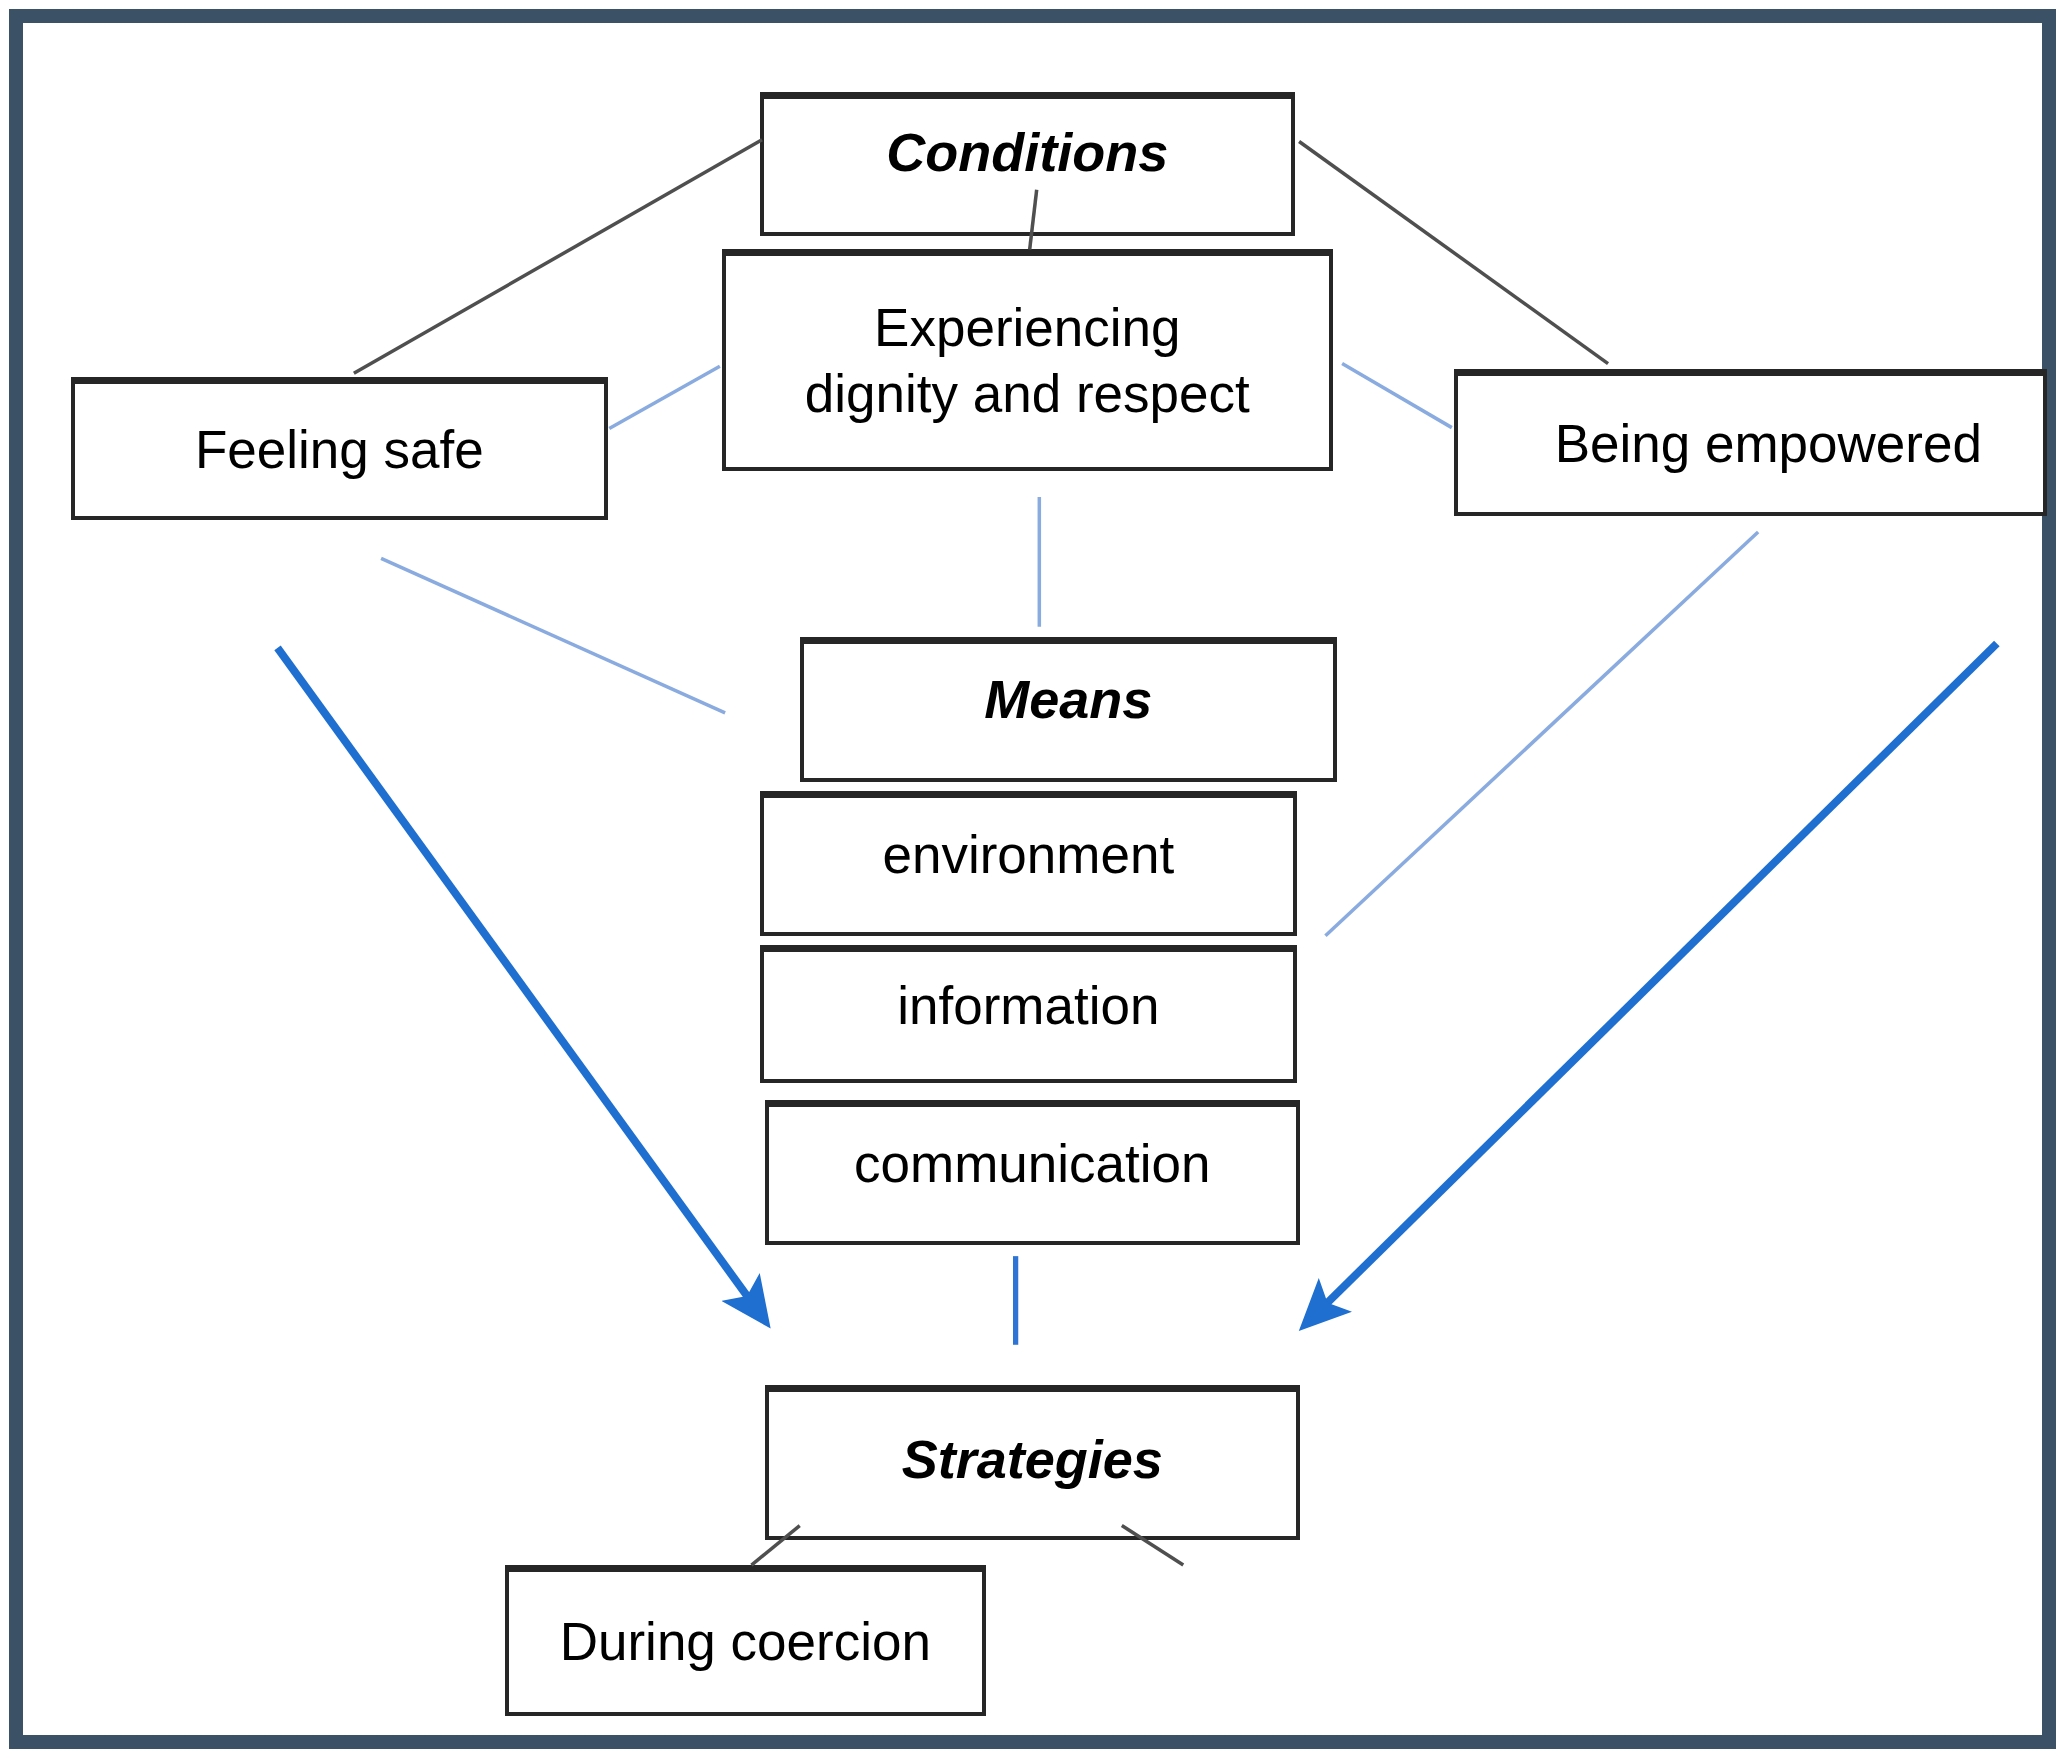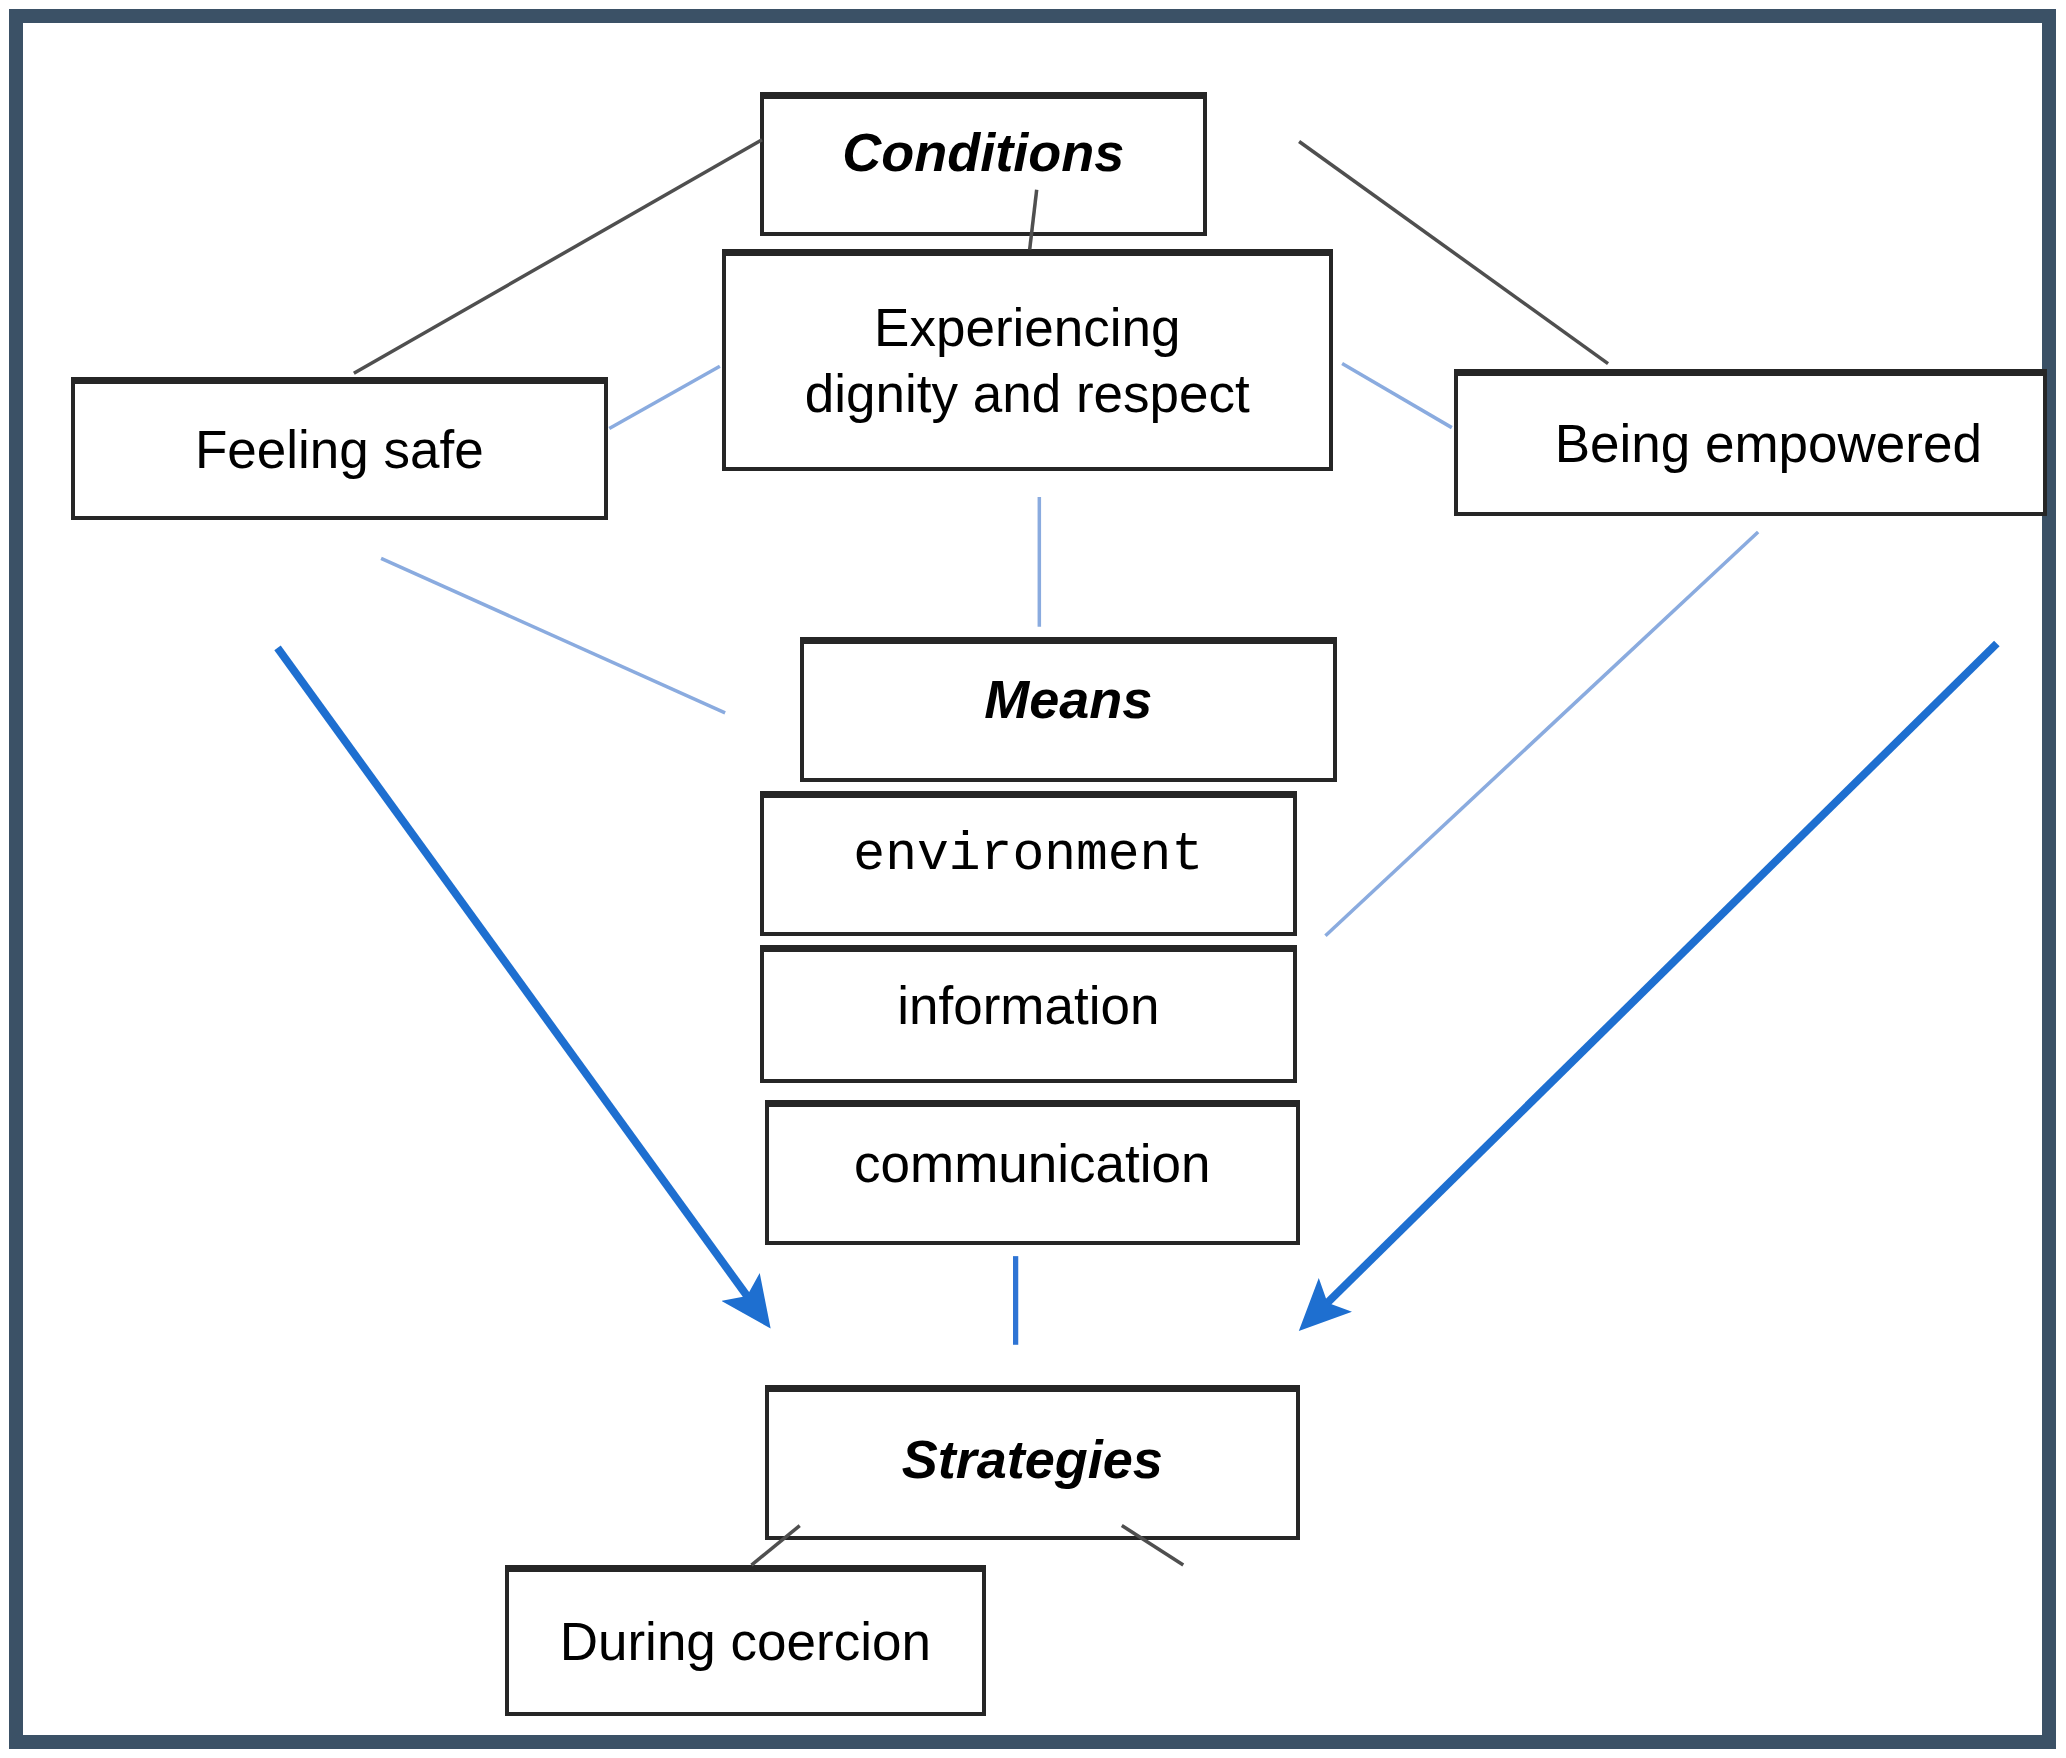--- a/index.html
+++ b/index.html
@@ -36,26 +36,26 @@
     font-size: 53px;
     line-height: 1.25;
     z-index: 2;
   }
   .node.header {
     font-weight: bold;
     font-style: italic;
     font-size: 54px;
   }
   
-  #n-conditions      { left: 737px;  top: 69px;   width: 447px; height: 144px; padding-bottom: 24.6px; }
+  #n-conditions      { left: 737px;  top: 69px;   width: 535px; height: 144px; padding-bottom: 24.6px; }
   #n-experiencing    { left: 699px;  top: 226px;  width: 611px; height: 222px; padding-bottom: 1px; }
   #n-feeling-safe    { left: 48px;   top: 354px;  width: 537px; height: 143px; }
   #n-being-empowered { left: 1431px; top: 346px;  width: 593px; height: 147px; padding-left: 36px; }
   #n-means           { left: 737px;  top: 614px;  width: 537px; height: 145px; padding-bottom: 23px; margin-left: 40px; }
-  #n-environment     { left: 737px;  top: 768px;  width: 537px; height: 145px; padding-bottom: 19.3px; font-family: Liberation Mono, monospace; }
+  #n-environment     { left: 737px;  top: 768px;  width: 537px; height: 145px; padding-bottom: 19.3px; }
   #n-information     { left: 737px;  top: 922px; width: 537px; height: 138px; padding-bottom: 19.3px; }
   #n-communication   { left: 742px;  top: 1077px; width: 535px; height: 145px; padding-bottom: 19.3px; }
   #n-strategies      { left: 742px;  top: 1362px; width: 535px; height: 155px; padding-bottom: 8.8px; }
   #n-during-coercion { left: 482px;  top: 1542px; width: 481px; height: 151px; }
   #n-after-coercion  { left: 1093px; top: 1541px; width: 478px; height: 149px; }
 
   svg.edges {
     position: absolute;
     left: 0; top: 0;
     width: 2066px;

